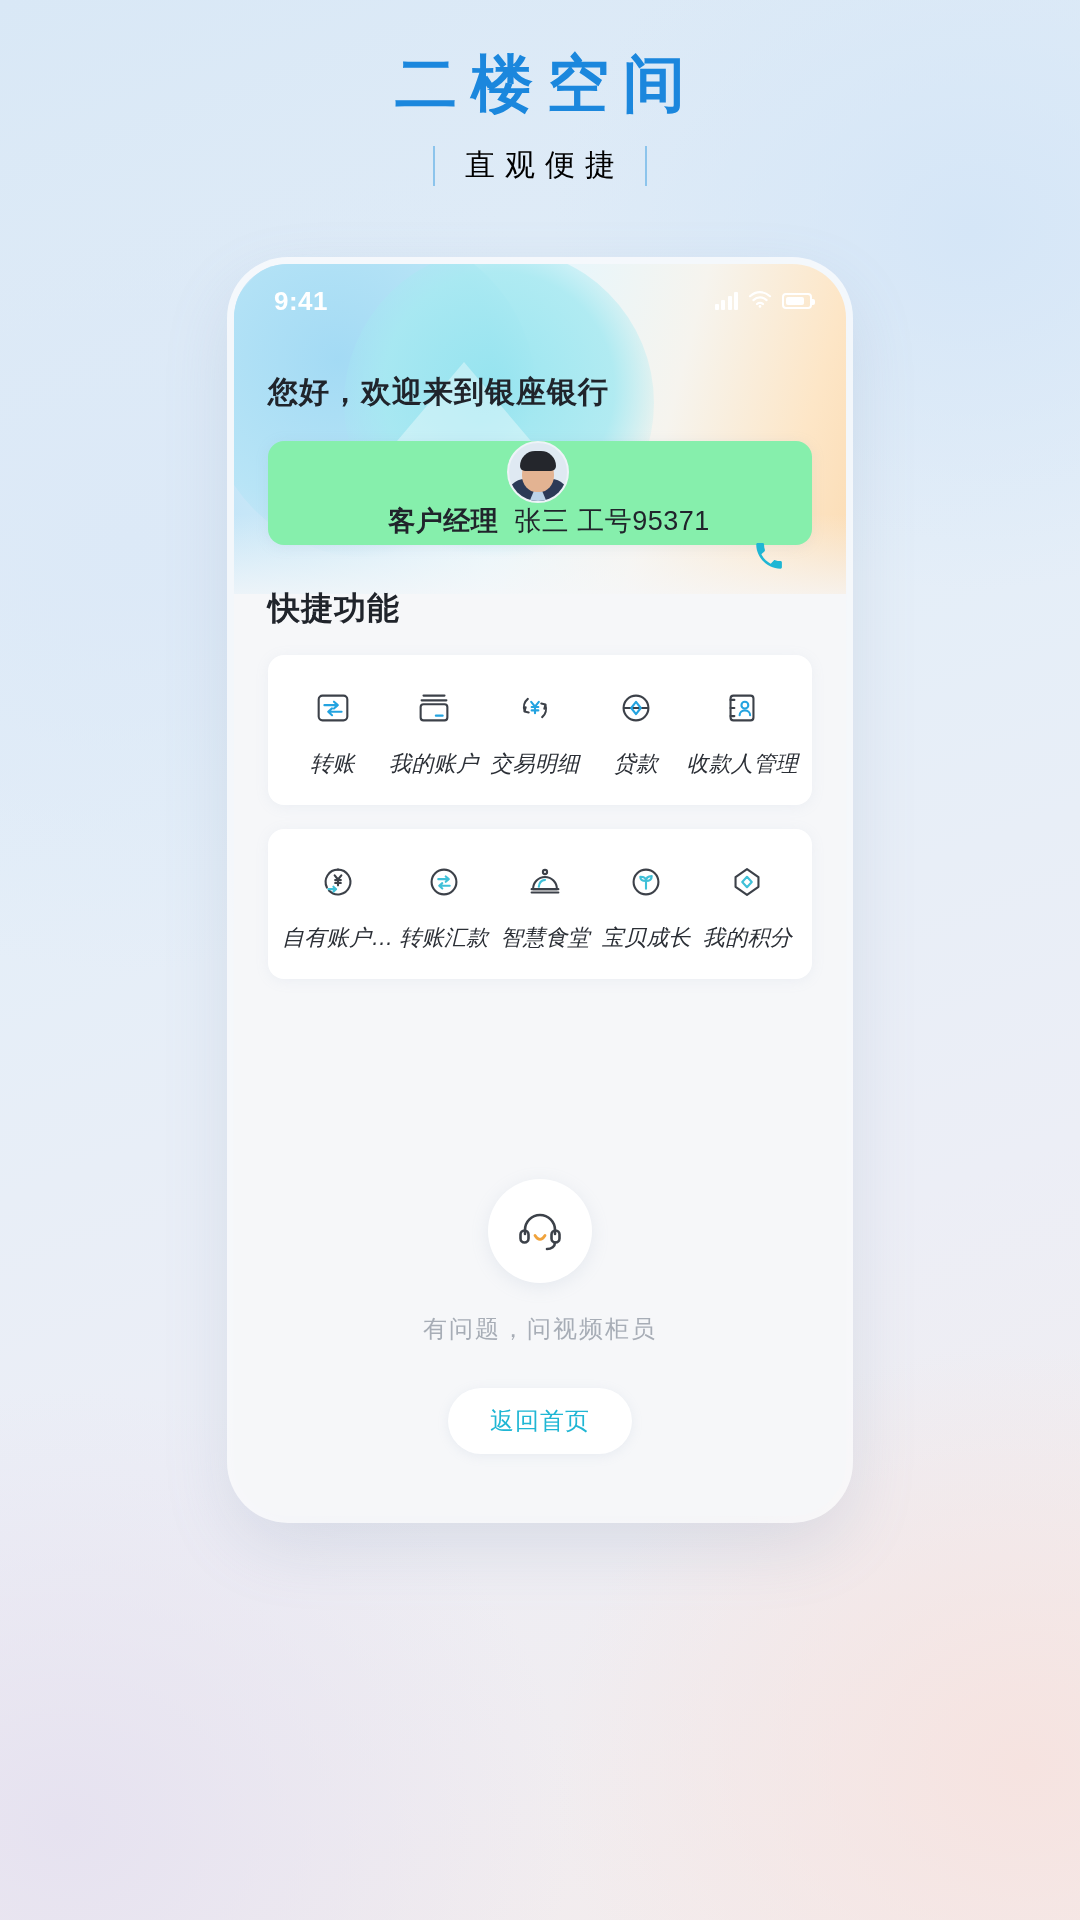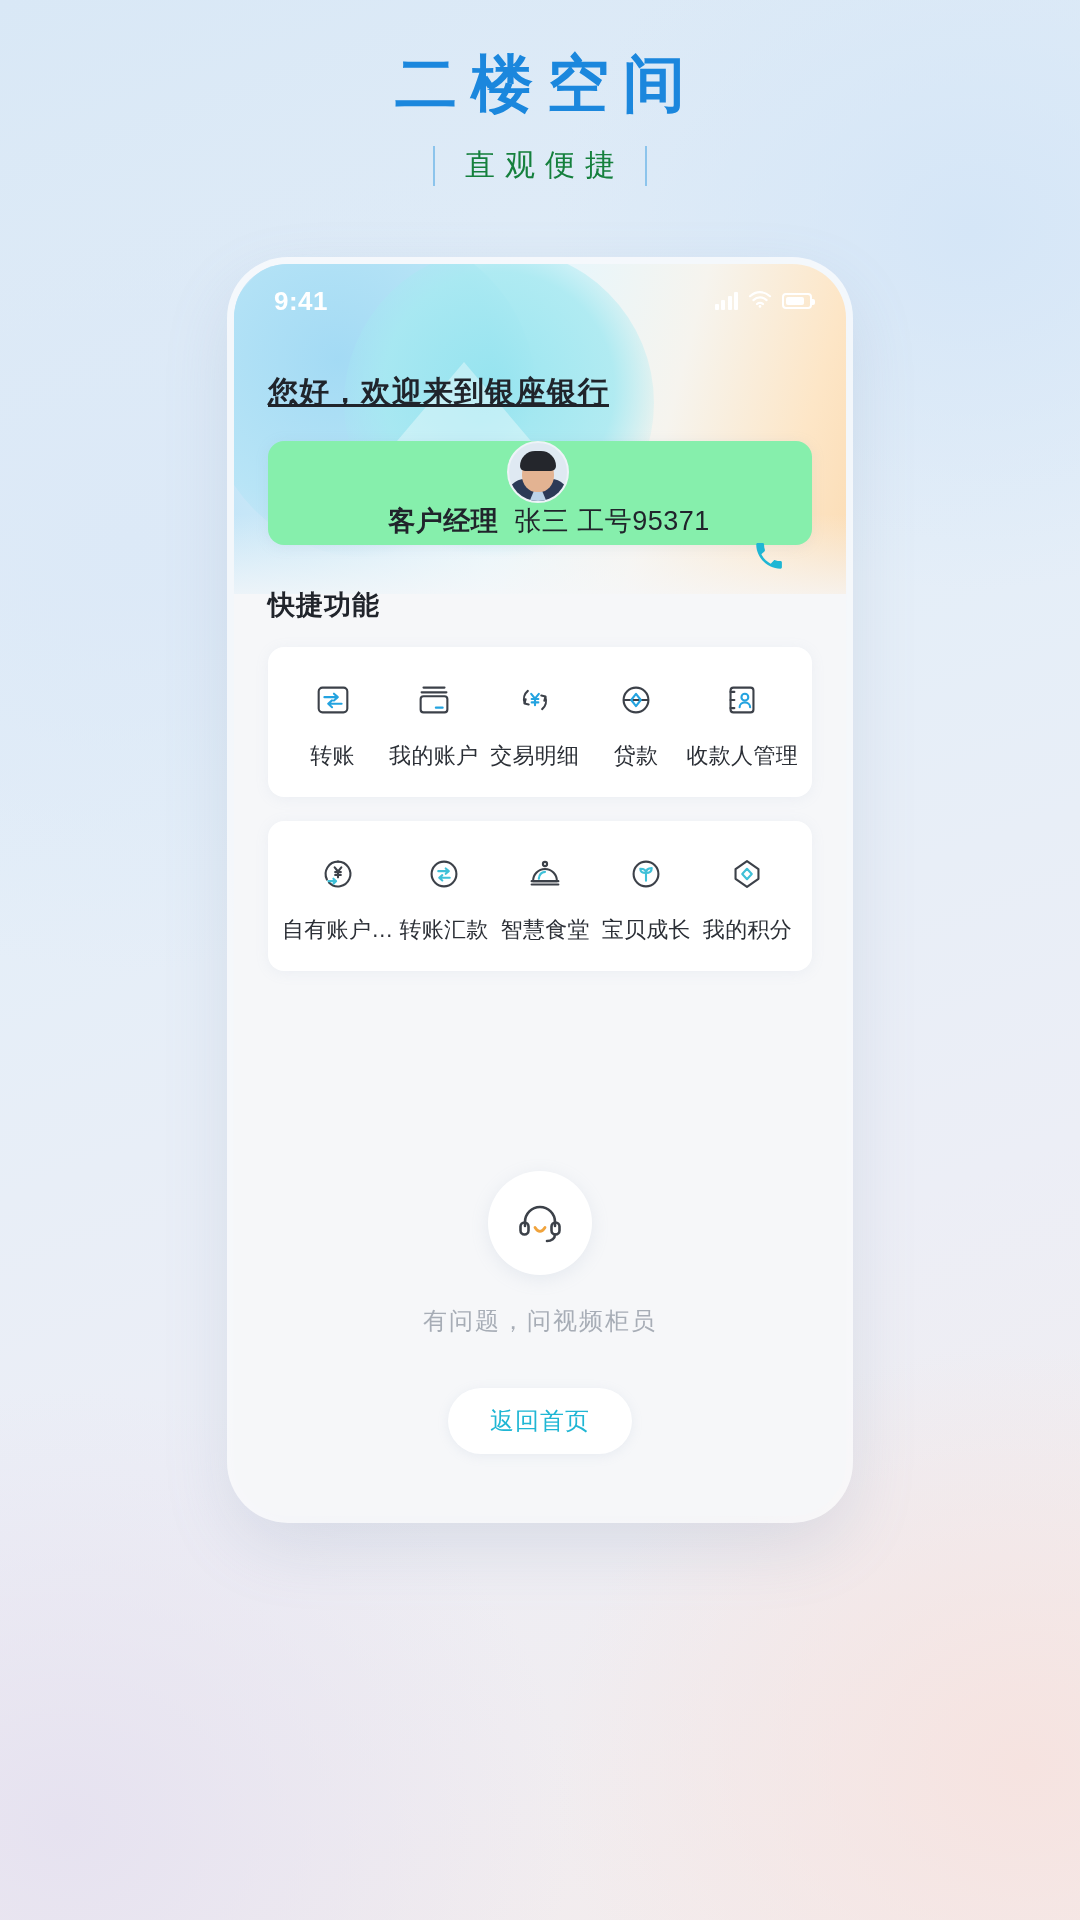--- a/index.html
+++ b/index.html
@@ -18,21 +18,21 @@
 
   
   .header { padding-top:48px; text-align:center; }
   .brand-title {
     font-size:62px; font-weight:700; color:#1b87dd;
     letter-spacing:14px; text-indent:14px; line-height:1.15;
   }
   .brand-sub {
     margin-top:26px;
     display:flex; align-items:center; justify-content:center; gap:20px;
-    color:#15803d; font-size:30px; letter-spacing:10px;
+    color:#000000; font-size:30px; letter-spacing:10px;
   }
   .brand-sub .bar { width:2px; height:40px; background:#8cc4ec; }
   .brand-sub .txt { text-indent:10px; }
 
   
   .phone-wrap { position:absolute; left:50%; transform:translateX(-50%); top:264px; }
   .phone {
     position:relative;
     width:612px; height:1252px;
     border-radius:54px;
@@ -83,21 +83,21 @@
   .sig i:nth-child(1){height:6px;} .sig i:nth-child(2){height:10px;}
   .sig i:nth-child(3){height:14px;} .sig i:nth-child(4){height:18px;}
   .batt { width:30px; height:16px; border:2px solid #fff; border-radius:4px; position:relative; }
   .batt::after { content:""; position:absolute; right:-5px; top:4px; width:3px; height:6px; background:#fff; border-radius:0 2px 2px 0; }
   .batt i { position:absolute; left:2px; top:2px; bottom:2px; width:70%; background:#fff; border-radius:2px; }
 
   
   .screen { position:relative; z-index:3; padding:0 34px; }
   .greeting {
     margin-top:50px;
-    font-size:30px; font-weight:700; color:#20242b; letter-spacing:1px;text-decoration:underline;
+    font-size:30px; font-weight:700; color:#20242b; letter-spacing:1px;
   }
 
   .mgr-card {
     margin-top:28px;
     height:104px; border-radius:16px;
     background:#86efac;
     display:flex; align-items:center; padding:0 26px 0 22px;
     box-shadow:0 2px 14px rgba(150,170,195,.13);
     flex-direction:column;
   }
@@ -107,27 +107,27 @@
   }
   .avatar .head { position:absolute; left:50%; top:13px; transform:translateX(-50%); width:32px; height:36px; border-radius:50% 50% 46% 46%; background:#e3b392; }
   .avatar .hair { position:absolute; left:50%; top:8px; transform:translateX(-50%); width:36px; height:20px; border-radius:18px 18px 6px 6px; background:#24262c; }
   .avatar .body { position:absolute; left:50%; bottom:-4px; transform:translateX(-50%); width:62px; height:26px; border-radius:18px 18px 0 0; background:#2c3a57; }
   .avatar .shirt { position:absolute; left:50%; bottom:-4px; transform:translateX(-50%); width:20px; height:24px; background:#bcd3e8; clip-path:polygon(50% 0,100% 100%,0 100%); }
   .mgr-text { margin-left:22px; display:flex; align-items:baseline; gap:16px; }
   .mgr-role { font-size:27px; font-weight:700; color:#20242b; letter-spacing:.5px; }
   .mgr-name { font-size:27px; color:#20242b; letter-spacing:.5px; }
   .phone-ico { margin-left:auto; color:#1fb6d4; }
 
-  .sec-title { margin-top:42px; font-size:27px; font-weight:700; color:#20242b; letter-spacing:1px; }
+  .sec-title { margin-top:42px; font-size:32px; font-weight:700; color:#20242b; letter-spacing:1px; }
 
   .panel {
     margin-top:24px; background:#fff; border-radius:16px;
     padding:30px 14px 26px;
     box-shadow:0 2px 14px rgba(150,170,195,.10);
-    display:flex; justify-content:center;
+    display:flex; justify-content:center;font-style:italic;
   }
   .cell { flex:1; display:flex; flex-direction:column; align-items:center; gap:18px; }
   .cell .ico { height:46px; display:flex; align-items:center; justify-content:center; }
   .cell .lbl { font-size:22px; color:#2b2f36; white-space:nowrap; letter-spacing:.3px; }
 
   
   .service { margin-top:200px; display:flex; flex-direction:column; align-items:center; }
   .service-bubble {
     width:104px; height:104px; border-radius:50%;
     background:#ffffff; display:flex; align-items:center; justify-content:center;

